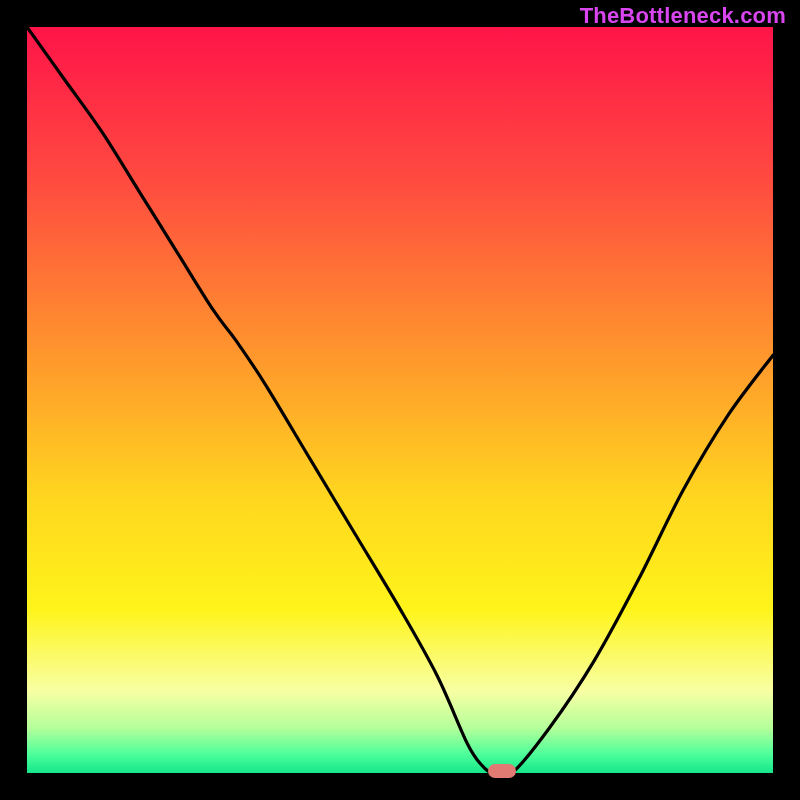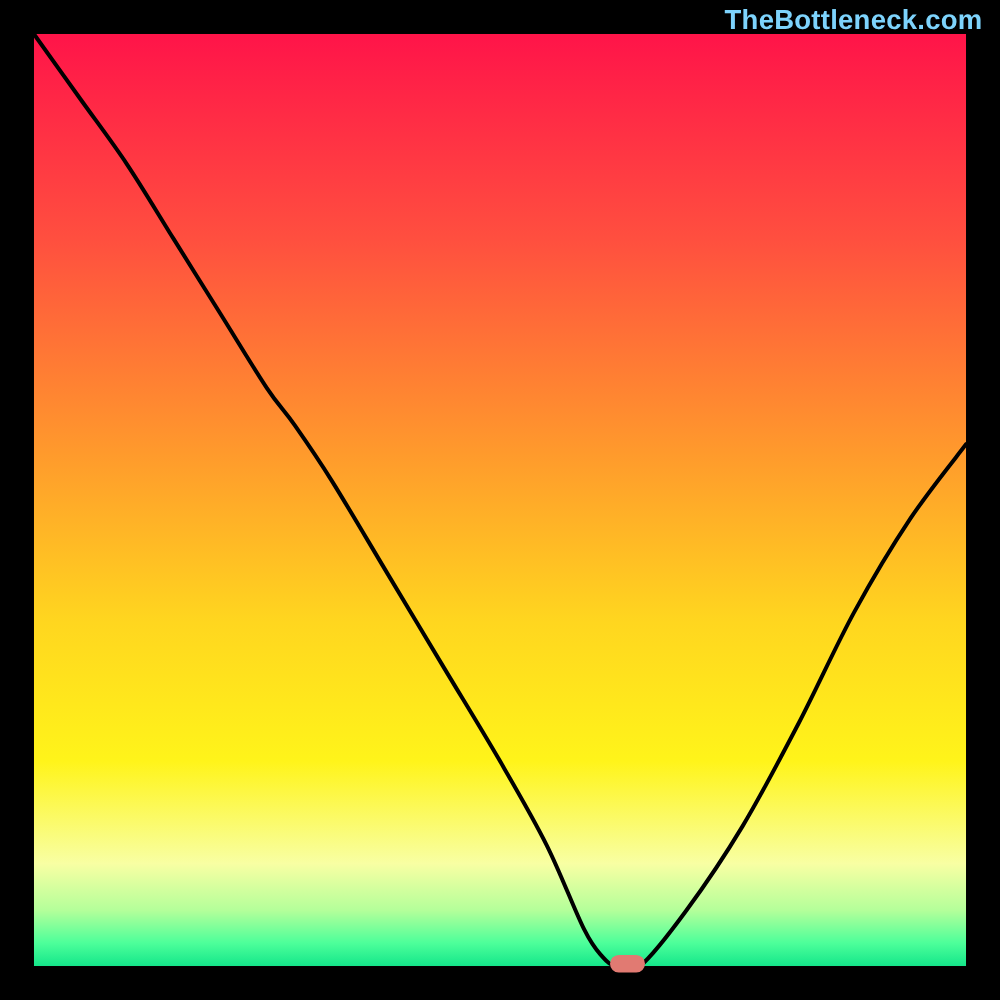--- a/index.html
+++ b/index.html
@@ -14,21 +14,21 @@
   .frame {
     position: relative;
     width: 800px;
     height: 800px;
     background: #000;
   }
   .watermark {
     position: absolute;
     top: 3px;
     right: 14px;
-    color: #7dd3fc;
+    color: #d946ef;
     font-size: 22px;
     font-weight: 600;
     letter-spacing: 0.2px;
     z-index: 20;
   }
   .plot {
     position: absolute;
     left: 27px;
     top: 27px;
     width: 746px;

